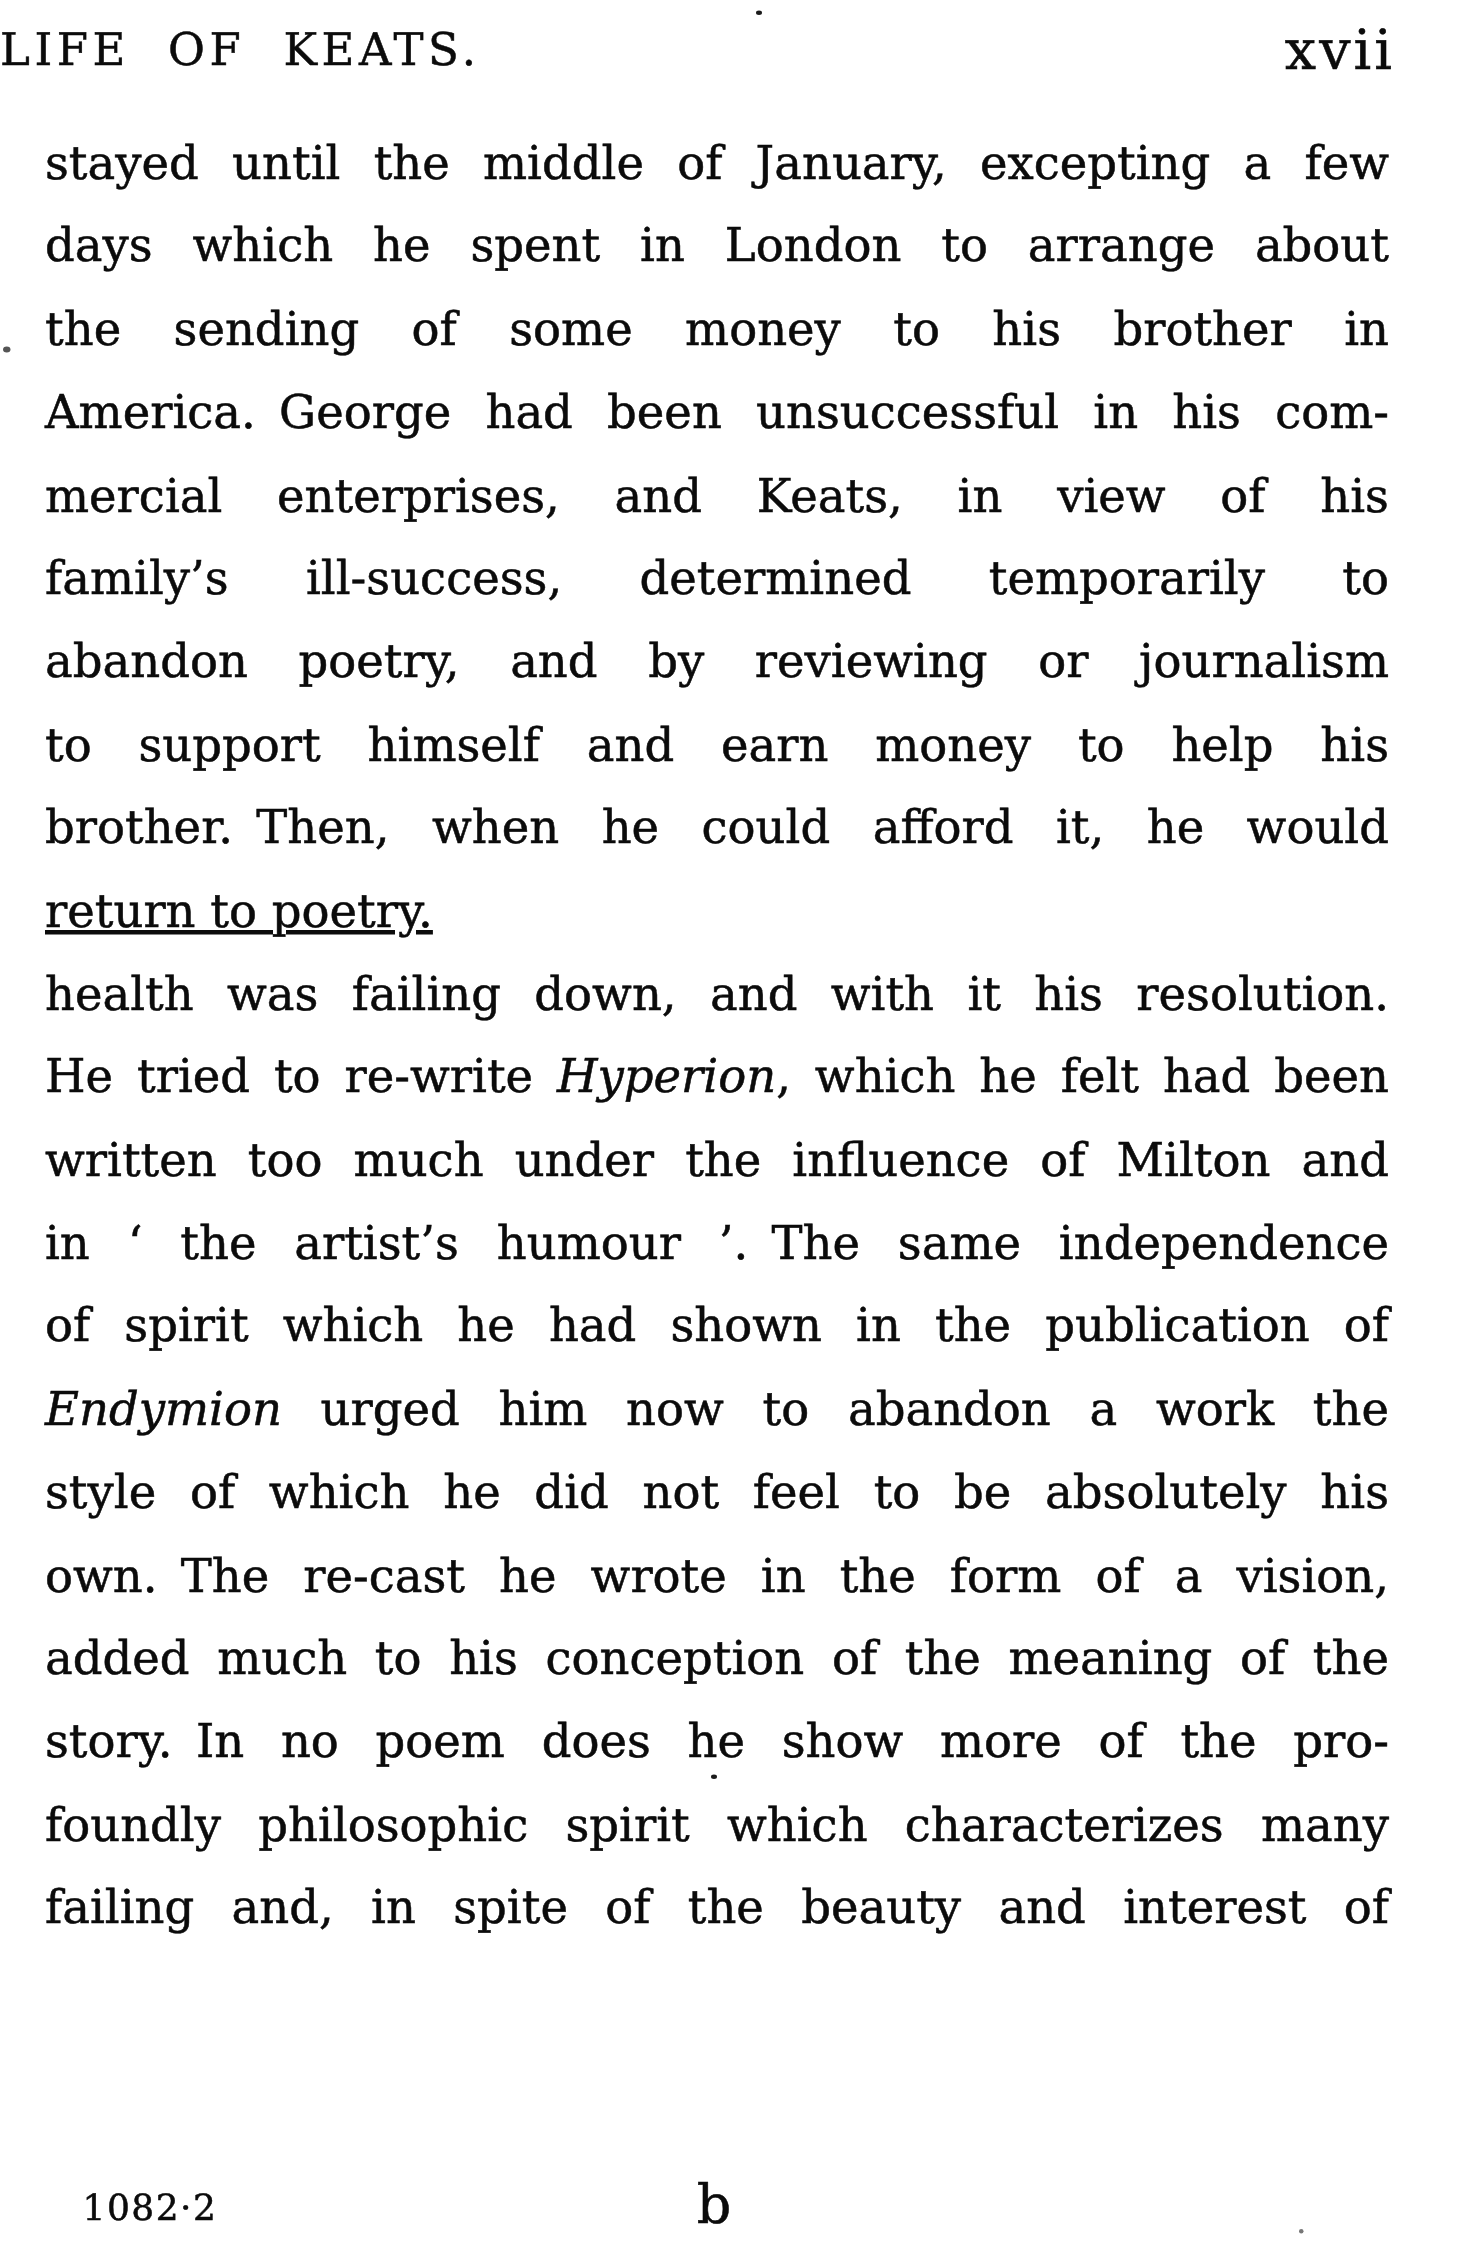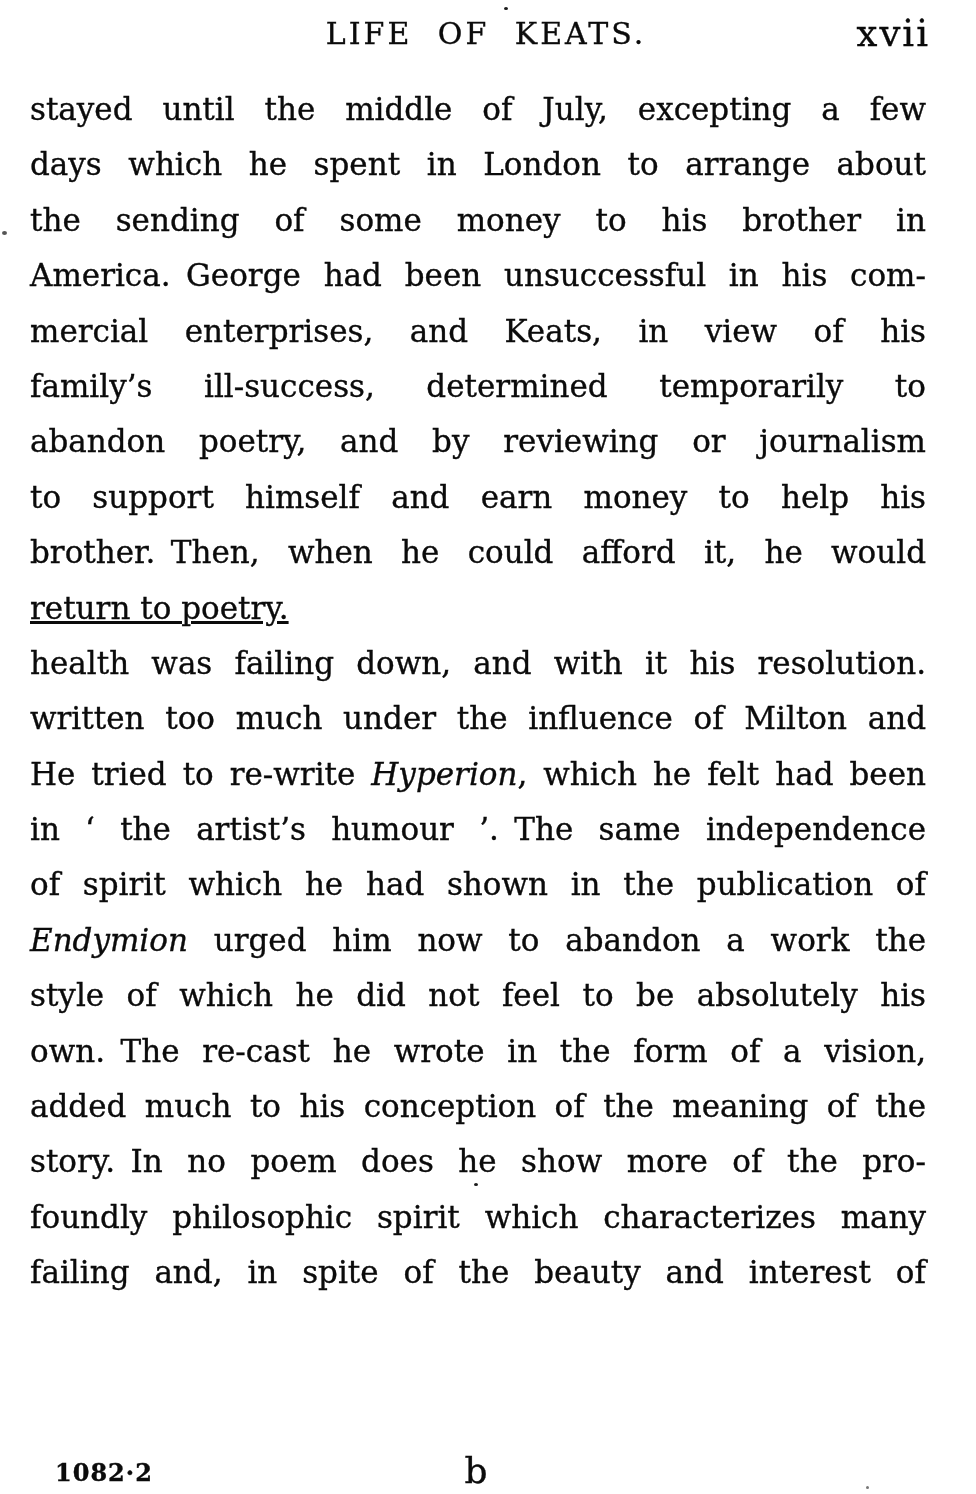--- a/index.html
+++ b/index.html
@@ -3,67 +3,67 @@
 <meta charset="utf-8">
 <style>
   html,body{margin:0;padding:0;}
   body{
     width:976px;height:1494px;position:relative;overflow:hidden;
     background:#ffffff;color:#0b0b0b;
     font-family:"DejaVu Serif", "Liberation Serif", serif;
     -webkit-text-stroke:0.35px #0b0b0b;
   }
   .header-title{
-    position:absolute;top:16px;left:0;width:972px;text-align:center;
+    position:absolute;top:16px;left:0;width:972px;text-align:left;
     font-size:30px;letter-spacing:3px;word-spacing:13px;
   }
   .page-number{
     position:absolute;top:12px;right:46px;font-size:37px;letter-spacing:2px;
   }
   .page-body{position:absolute;left:30px;top:82px;width:896px;}
   .line{
     font-size:31px;line-height:55.4px;height:55.4px;
     text-align:justify;text-align-last:justify;
   }
   .line.nojust{text-align-last:left;text-decoration:underline;}
   .line.indent{text-indent:40px;}
   .it{font-style:italic;}
   .footer-sig{
     position:absolute;left:55px;top:1458px;font-size:24px;
-    font-weight:bold;letter-spacing:1px;
+    font-weight:normal;letter-spacing:1px;
   }
   .footer-catch{
     position:absolute;left:0;top:1450px;width:952px;text-align:center;font-size:36px;
   }
   .speck{position:absolute;background:#1a1a1a;border-radius:50%;}
   .speck.s1{left:504px;top:7px;width:4px;height:3px;}
   .speck.s2{left:2px;top:231px;width:5px;height:4px;background:#555;}
   .speck.s3{left:474px;top:1183px;width:4px;height:3px;}
   .speck.s4{left:866px;top:1486px;width:3px;height:3px;background:#777;}
 </style>
 </head>
 <body>
 
 <div class="header-title">LIFE OF KEATS.</div>
 <div class="page-number">xvii</div>
 
 <div class="page-body">
-    <div class="line"><span>stayed until the middle of July, excepting a few</span></div>
+    <div class="line"><span>stayed until the middle of January, excepting a few</span></div>
     <div class="line"><span>days which he spent in London to arrange about</span></div>
     <div class="line"><span>the sending of some money to his brother in</span></div>
     <div class="line"><span>America. George had been unsuccessful in his com-</span></div>
     <div class="line"><span>mercial enterprises, and Keats, in view of his</span></div>
     <div class="line"><span>family’s ill-success, determined temporarily to</span></div>
     <div class="line"><span>abandon poetry, and by reviewing or journalism</span></div>
     <div class="line"><span>to support himself and earn money to help his</span></div>
     <div class="line"><span>brother. Then, when he could afford it, he would</span></div>
     <div class="line nojust"><span>return to poetry.</span></div>
     <div class="line"><span>health was failing down, and with it his resolution.</span></div>
+    <div class="line"><span>He tried to re-write </span><span class="it">Hyperion</span><span>, which he felt had been</span></div>
     <div class="line"><span>written too much under the influence of Milton and</span></div>
-    <div class="line"><span>He tried to re-write </span><span class="it">Hyperion</span><span>, which he felt had been</span></div>
     <div class="line"><span>in ‘ the artist’s humour ’. The same independence</span></div>
     <div class="line"><span>of spirit which he had shown in the publication of</span></div>
     <div class="line"><span class="it">Endymion</span><span> urged him now to abandon a work the</span></div>
     <div class="line"><span>style of which he did not feel to be absolutely his</span></div>
     <div class="line"><span>own. The re-cast he wrote in the form of a vision,</span></div>
     <div class="line"><span>added much to his conception of the meaning of the</span></div>
     <div class="line"><span>story. In no poem does he show more of the pro-</span></div>
     <div class="line"><span>foundly philosophic spirit which characterizes many</span></div>
     <div class="line"><span>failing and, in spite of the beauty and interest of</span></div>
   </div>

